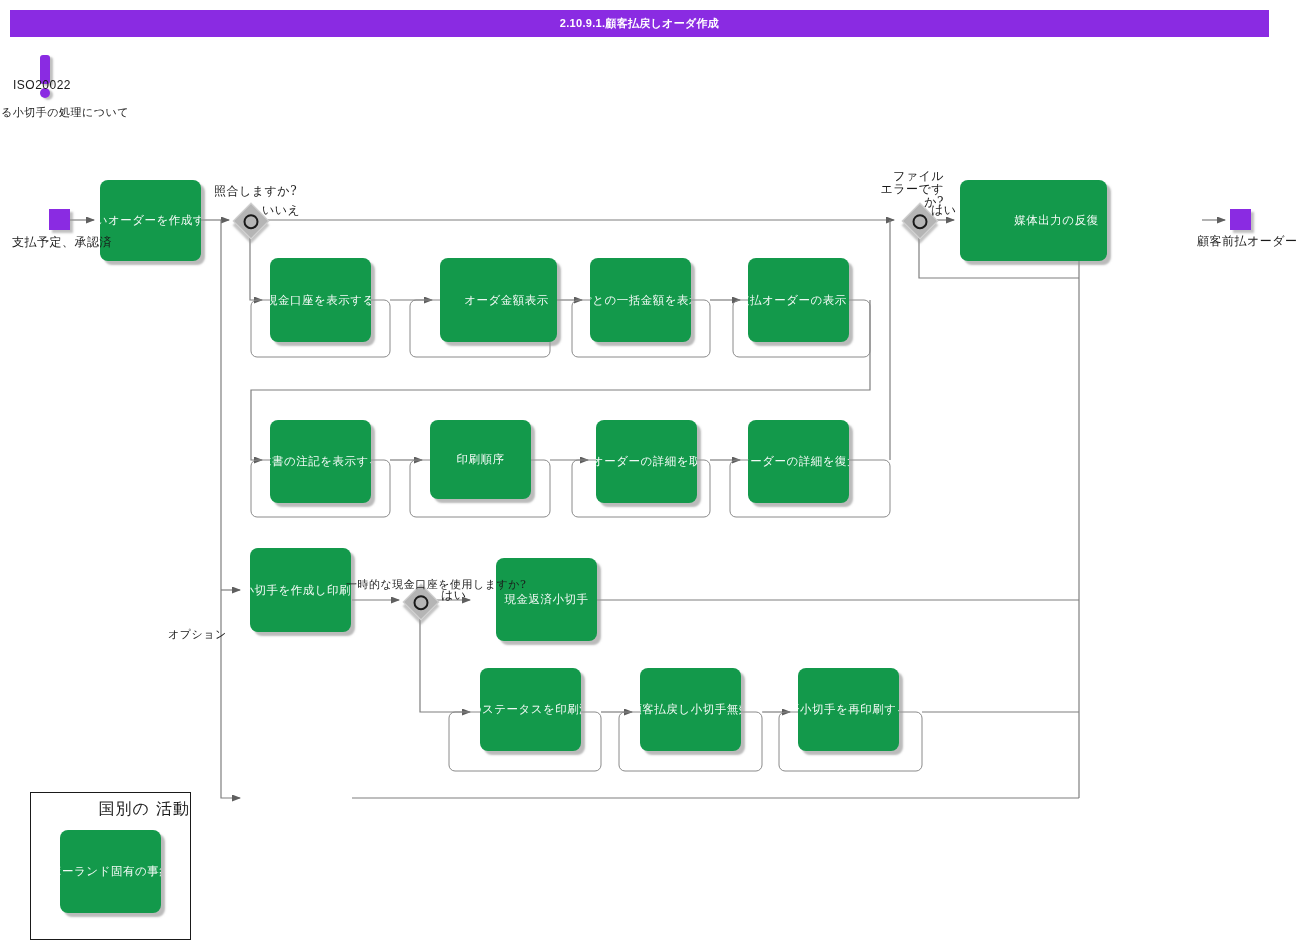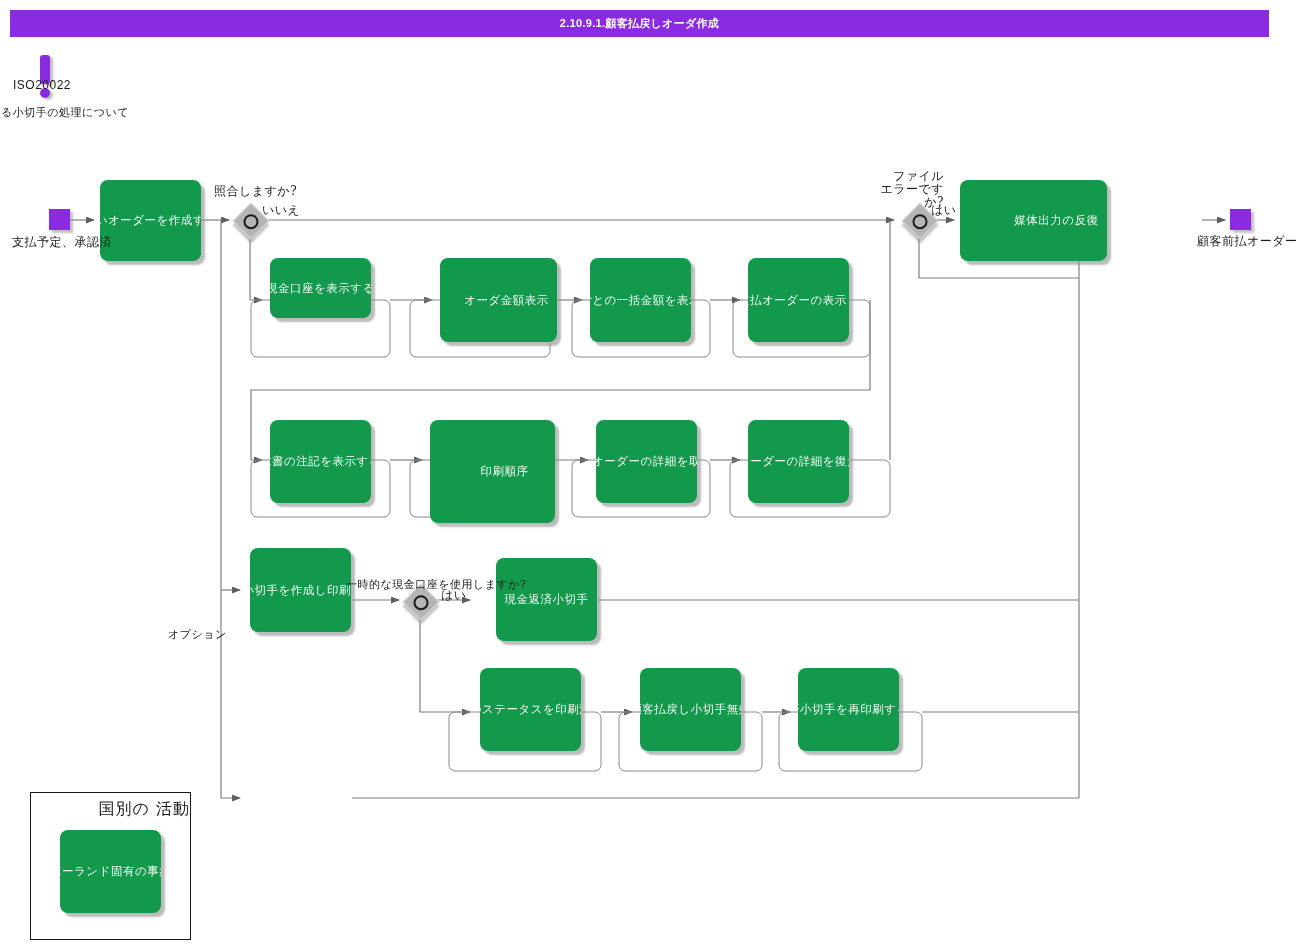--- a/index.html
+++ b/index.html
@@ -127,37 +127,37 @@
     </div>
   <div class="lbl small" style="left:346px;top:577px;">一時的な現金口座を使用しますか?</div>
   <div class="lbl" style="left:441px;top:587px;">はい</div>
 
   <div class="lbl small" style="left:168px;top:627px;">オプション</div>
 
   <div class="activity" style="left:100px;top:180px;width:101px;height:81px;">
     <span>払いオーダーを作成する</span>
     </div>
 
-  <div class="activity" style="left:270px;top:258px;width:101px;height:60px;">
+  <div class="activity" style="left:270px;top:258px;width:101px;height:84px;">
     <span>現金口座を表示する</span>
     </div>
   <div class="activity" style="left:440px;top:258px;width:101px;height:84px;padding-left:16px;">
     <span>オーダ金額表示</span>
     </div>
   <div class="activity" style="left:590px;top:258px;width:101px;height:84px;">
     <span>ごとの一括金額を表示</span>
     </div>
   <div class="activity" style="left:748px;top:258px;width:101px;height:84px;">
     <span>支払オーダーの表示ま</span>
     </div>
 
   <div class="activity" style="left:270px;top:420px;width:101px;height:83px;">
     <span>求書の注記を表示する</span>
     </div>
-  <div class="activity" style="left:430px;top:420px;width:101px;height:103px;padding-left:24px;">
+  <div class="activity" style="left:430px;top:420px;width:101px;height:79px;">
     <span>印刷順序</span>
     </div>
   <div class="activity" style="left:596px;top:420px;width:101px;height:83px;">
     <span>払オーダーの詳細を取得</span>
     </div>
   <div class="activity" style="left:748px;top:420px;width:101px;height:83px;">
     <span>オーダーの詳細を復元</span>
     </div>
 
   <div class="activity" style="left:960px;top:180px;width:101px;height:81px;padding-left:46px;">

